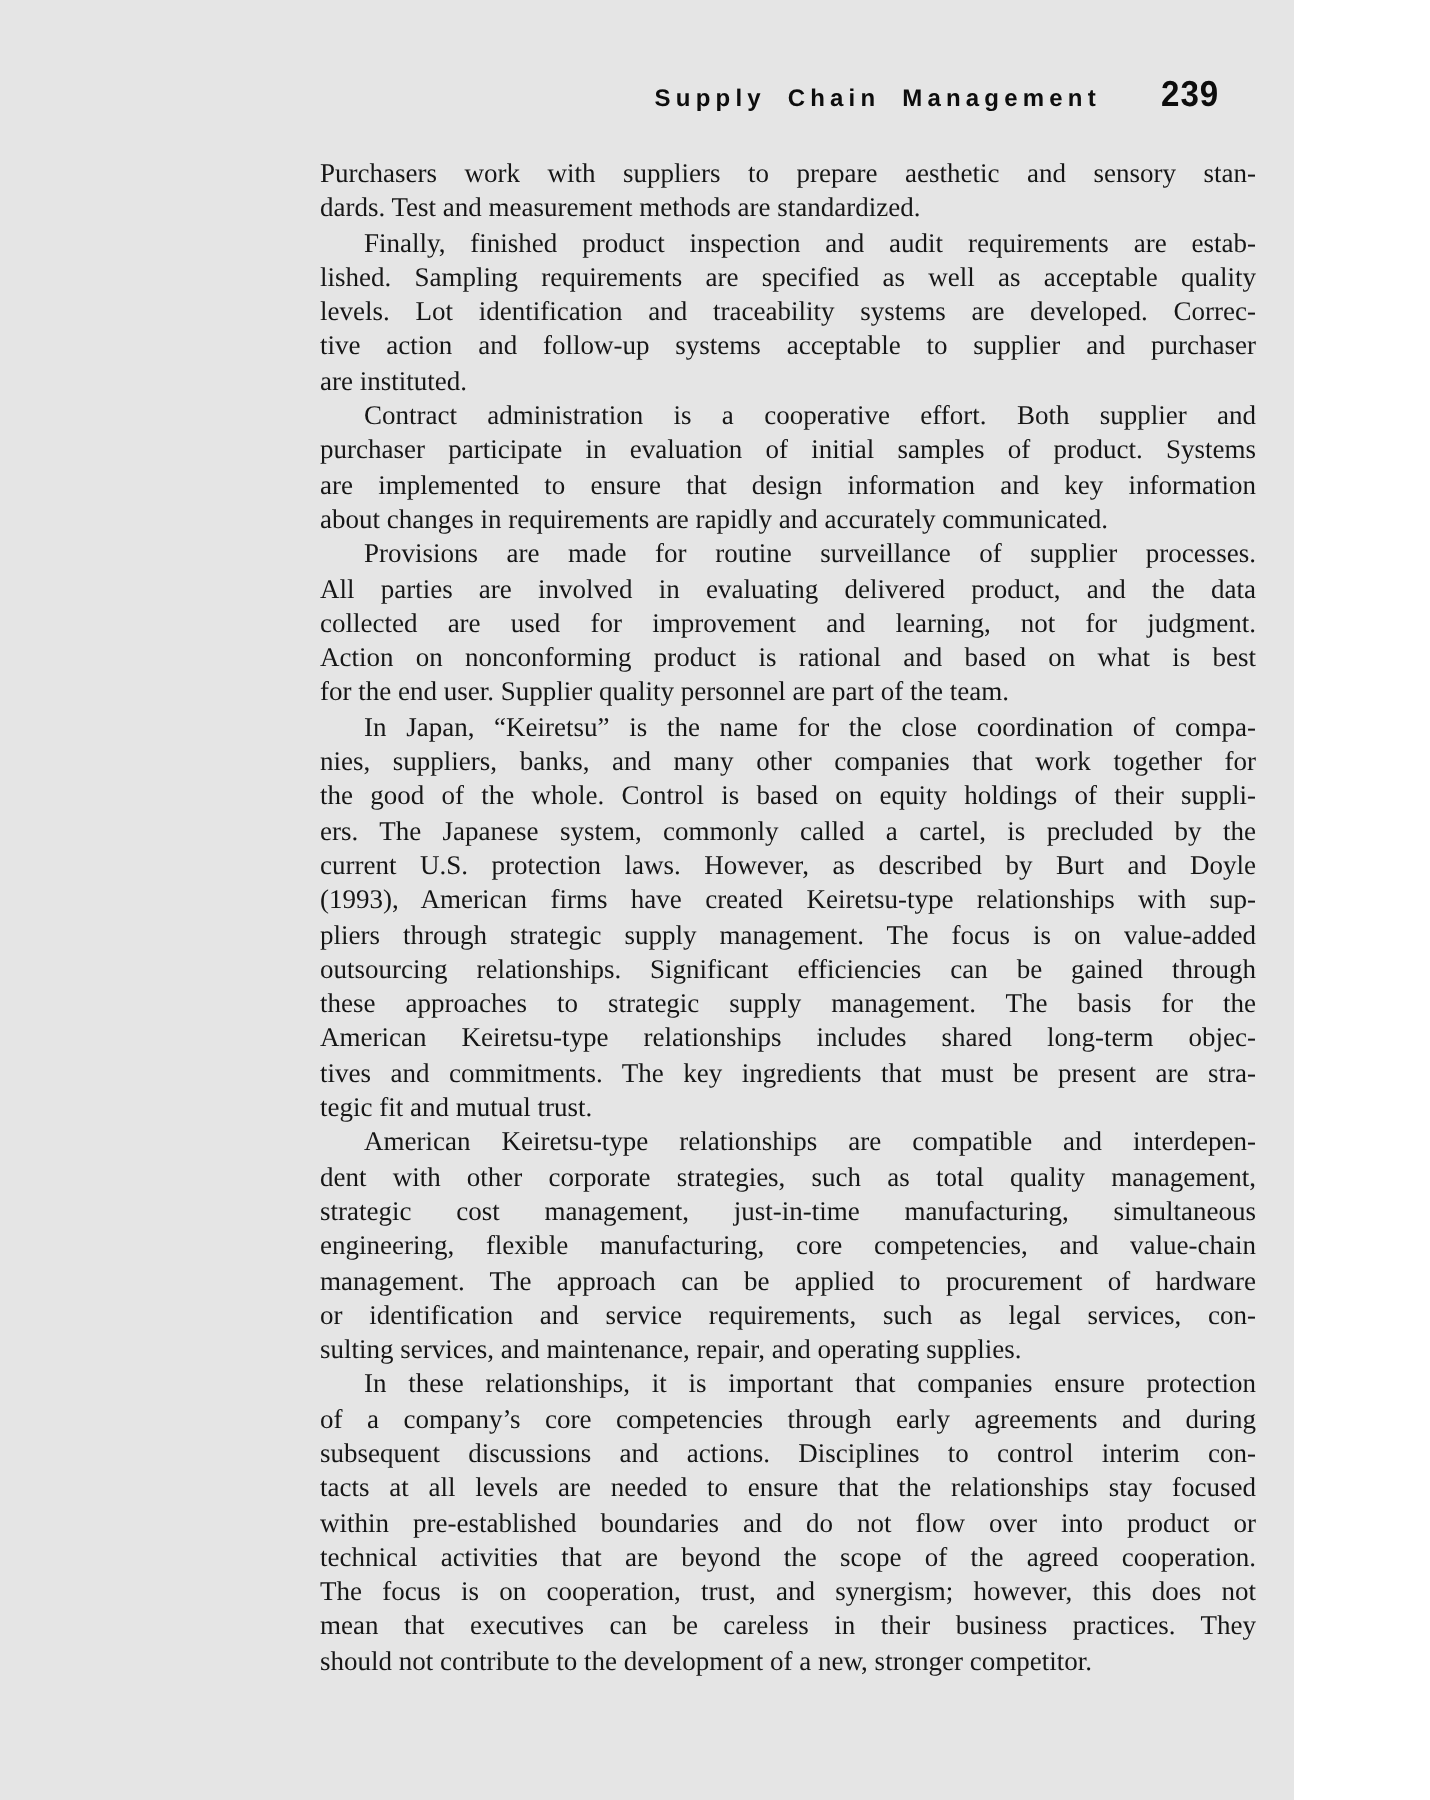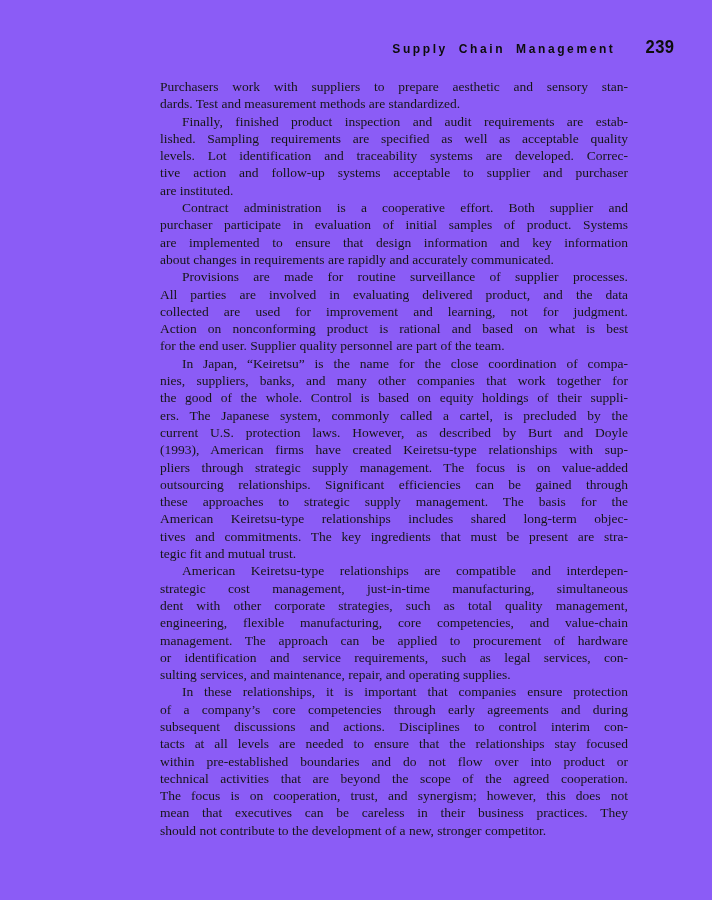--- a/index.html
+++ b/index.html
@@ -2,23 +2,23 @@
 <html><head>
 <meta charset="utf-8">
 <style>
   html, body {
     margin: 0;
     padding: 0;
     background: #ffffff;
   }
   .page {
     position: relative;
-    width: 712px;
+    width: 647px;
     height: 900px;
-    background: #8b5cf6;
+    background: #e5e5e5;
     overflow: hidden;
     font-family: "Liberation Serif", serif;
   }
   .page-header {
     position: absolute;
     top: 37px;
     left: 0;
     right: 37px;
     display: flex;
     justify-content: flex-end;
@@ -112,22 +112,22 @@
         <div class="line justified">(1993), American firms have created Keiretsu-type relationships with sup-</div>
         <div class="line justified">pliers through strategic supply management. The focus is on value-added</div>
         <div class="line justified">outsourcing relationships. Significant efficiencies can be gained through</div>
         <div class="line justified">these approaches to strategic supply management. The basis for the</div>
         <div class="line justified">American Keiretsu-type relationships includes shared long-term objec-</div>
         <div class="line justified">tives and commitments. The key ingredients that must be present are stra-</div>
         <div class="line">tegic fit and mutual trust.</div>
       </div>
       <div class="paragraph">
         <div class="line justified indent">American Keiretsu-type relationships are compatible and interdepen-</div>
+        <div class="line justified">dent with other corporate strategies, such as total quality management,</div>
         <div class="line justified">strategic cost management, just-in-time manufacturing, simultaneous</div>
-        <div class="line justified">dent with other corporate strategies, such as total quality management,</div>
         <div class="line justified">engineering, flexible manufacturing, core competencies, and value-chain</div>
         <div class="line justified">management. The approach can be applied to procurement of hardware</div>
         <div class="line justified">or identification and service requirements, such as legal services, con-</div>
         <div class="line">sulting services, and maintenance, repair, and operating supplies.</div>
       </div>
       <div class="paragraph">
         <div class="line justified indent">In these relationships, it is important that companies ensure protection</div>
         <div class="line justified">of a company’s core competencies through early agreements and during</div>
         <div class="line justified">subsequent discussions and actions. Disciplines to control interim con-</div>
         <div class="line justified">tacts at all levels are needed to ensure that the relationships stay focused</div>

